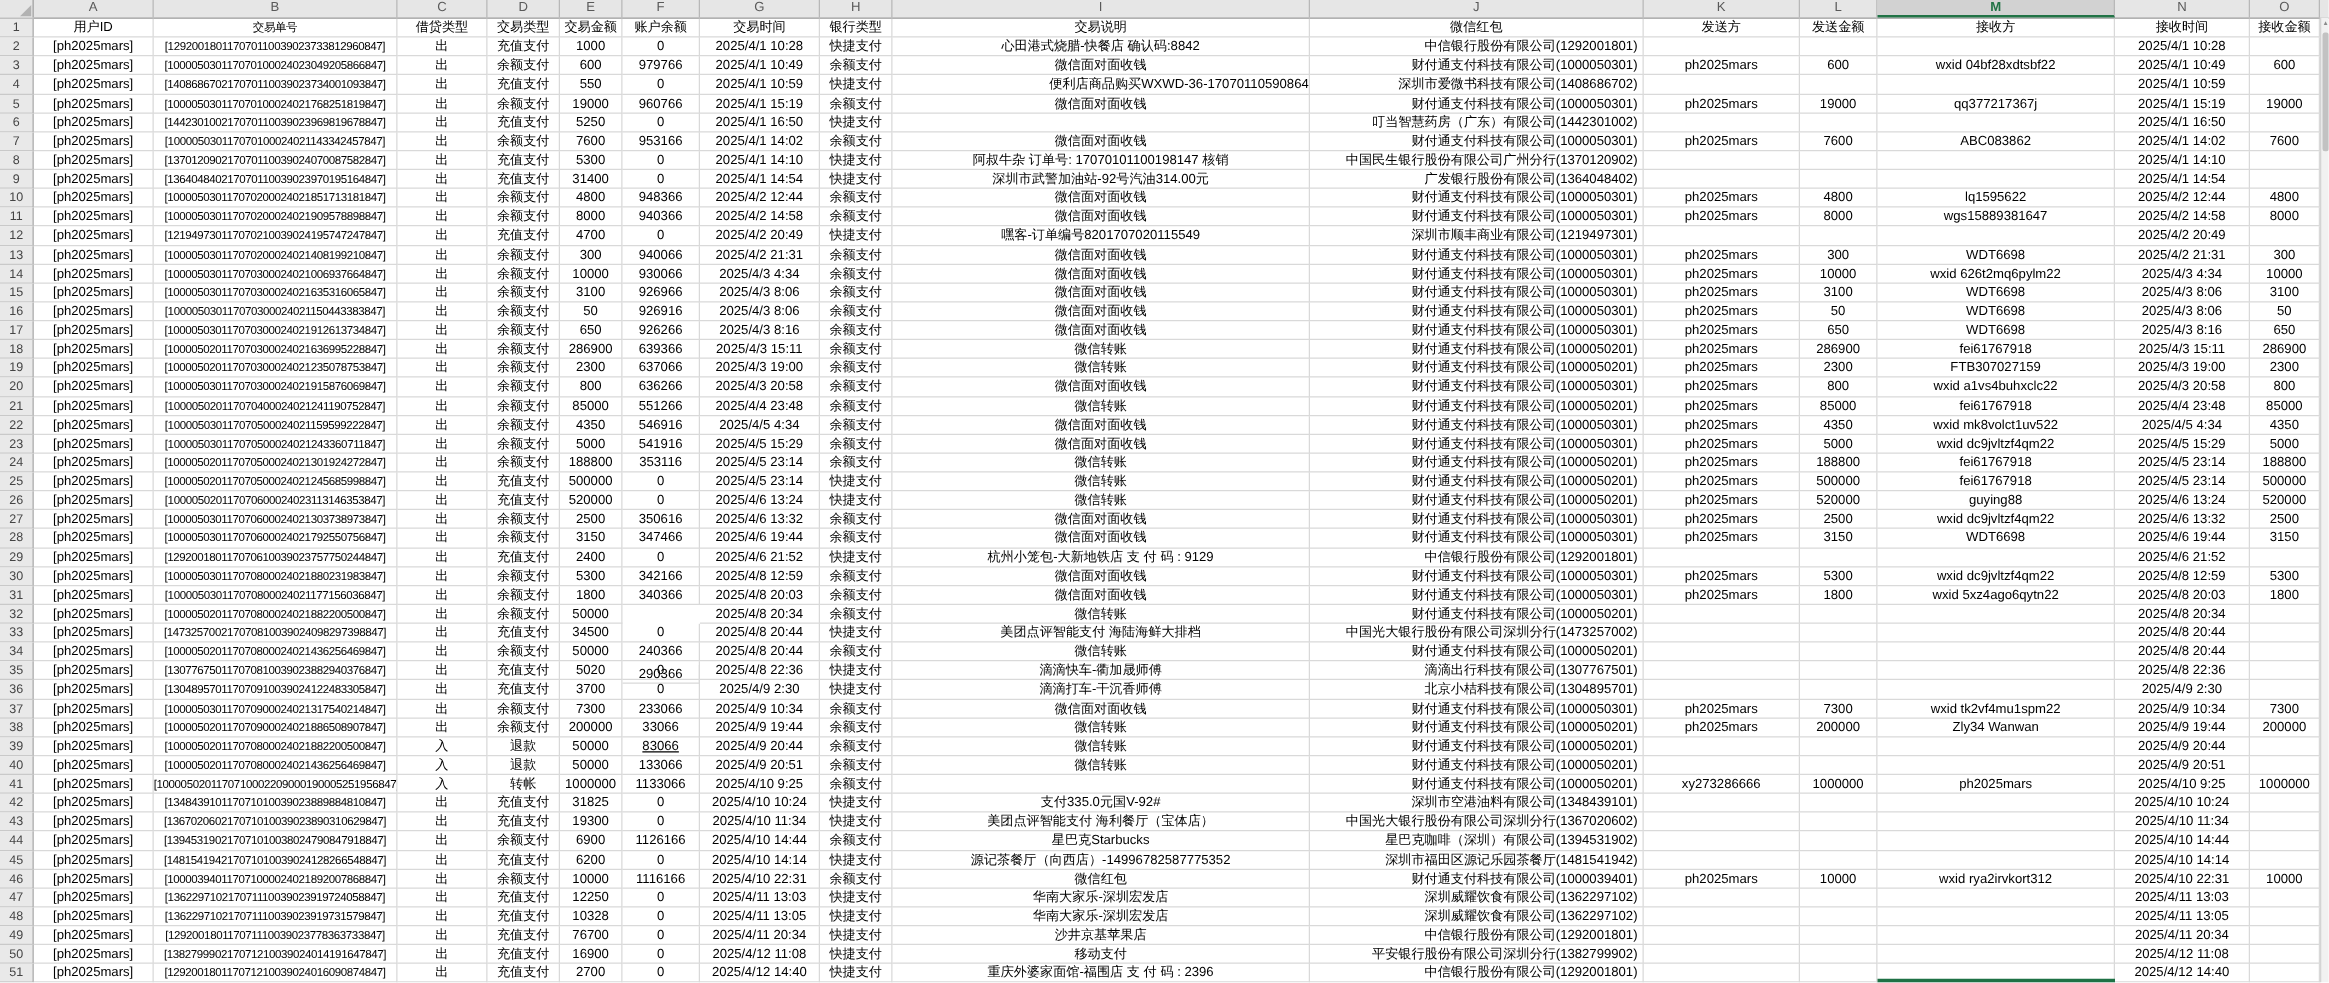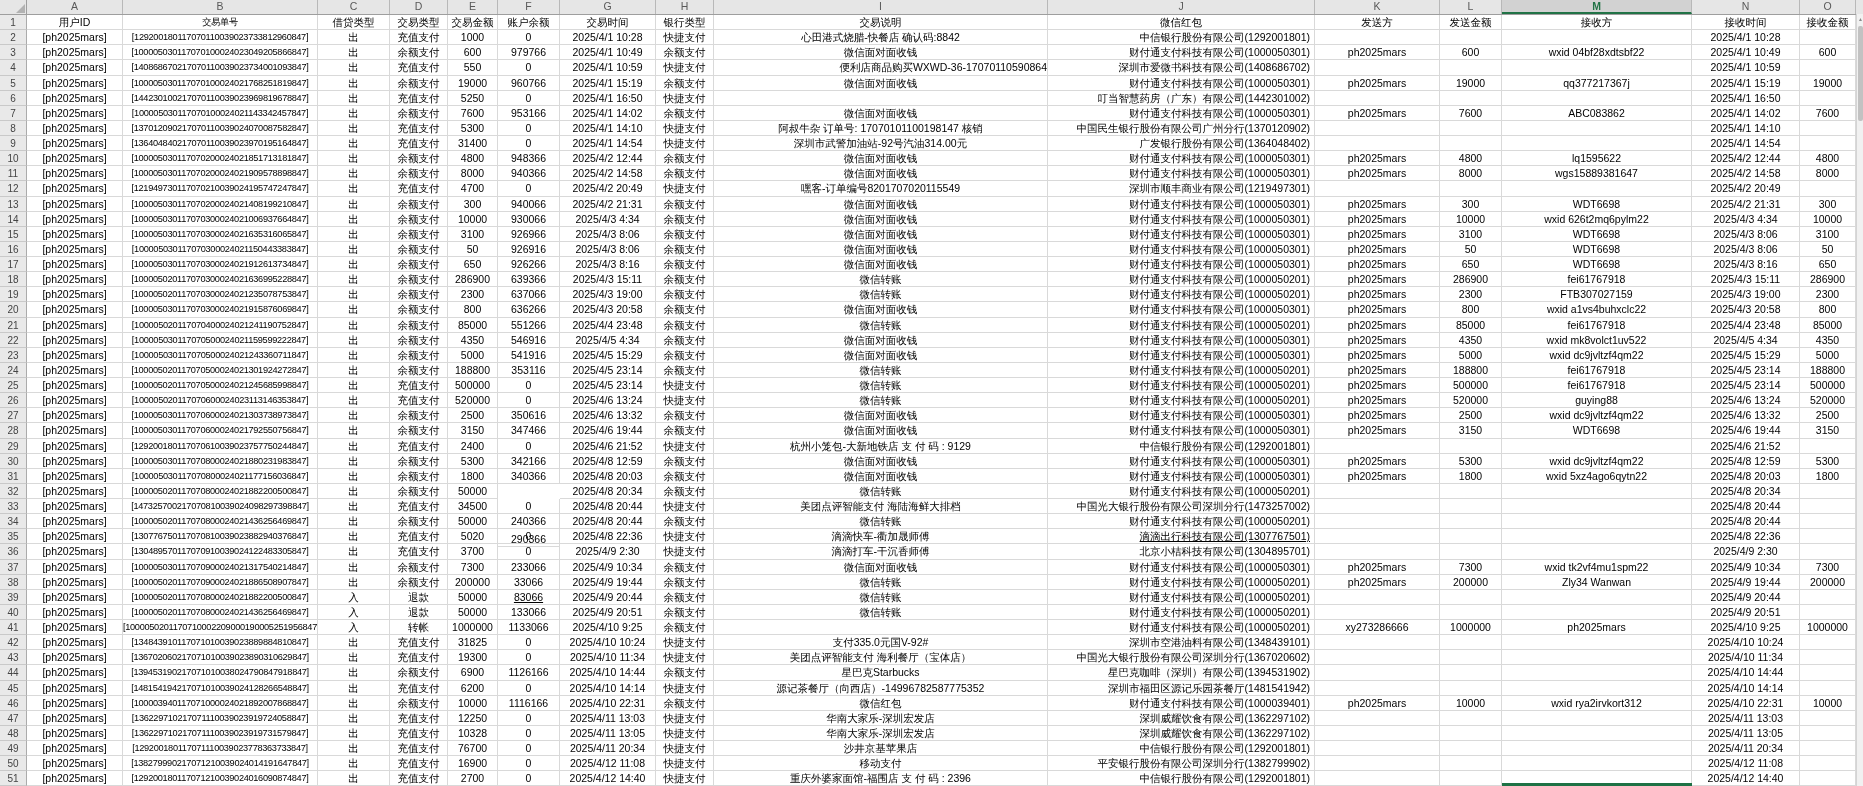--- a/index.html
+++ b/index.html
@@ -669,21 +669,21 @@
         <div class="cell gutter" style="width: 27px;">35</div>
         <div class="cell al-c" style="width: 96px;">[ph2025mars]</div>
         <div class="cell al-c colB" style="width: 195px;">[130776750117070810039023882940376847]</div>
         <div class="cell al-c" style="width: 72px;">出</div>
         <div class="cell al-c" style="width: 58px;">充值支付</div>
         <div class="cell al-c" style="width: 50px;">5020</div>
         <div class="cell al-c" style="width: 62px;">0</div>
         <div class="cell al-c" style="width: 96px;">2025/4/8 22:36</div>
         <div class="cell al-c" style="width: 58px;">快捷支付</div>
         <div class="cell al-c" style="width: 334px;">滴滴快车-衢加晟师傅</div>
-        <div class="cell al-r" style="width: 267px; text-decoration: underline;">滴滴出行科技有限公司(1307767501)</div>
+        <div class="cell al-r" style="width: 267px;">滴滴出行科技有限公司(1307767501)</div>
         <div class="cell al-c" style="width: 125px;"></div>
         <div class="cell al-c" style="width: 62px;"></div>
         <div class="cell al-c" style="width: 190px;"></div>
         <div class="cell al-c" style="width: 108px;">2025/4/8 22:36</div>
         <div class="cell al-c" style="width: 56px;"></div>
       </div>
       <div class="row">
         <div class="cell gutter" style="width: 27px;">36</div>
         <div class="cell al-c" style="width: 96px;">[ph2025mars]</div>
         <div class="cell al-c colB" style="width: 195px;">[130489570117070910039024122483305847]</div>

